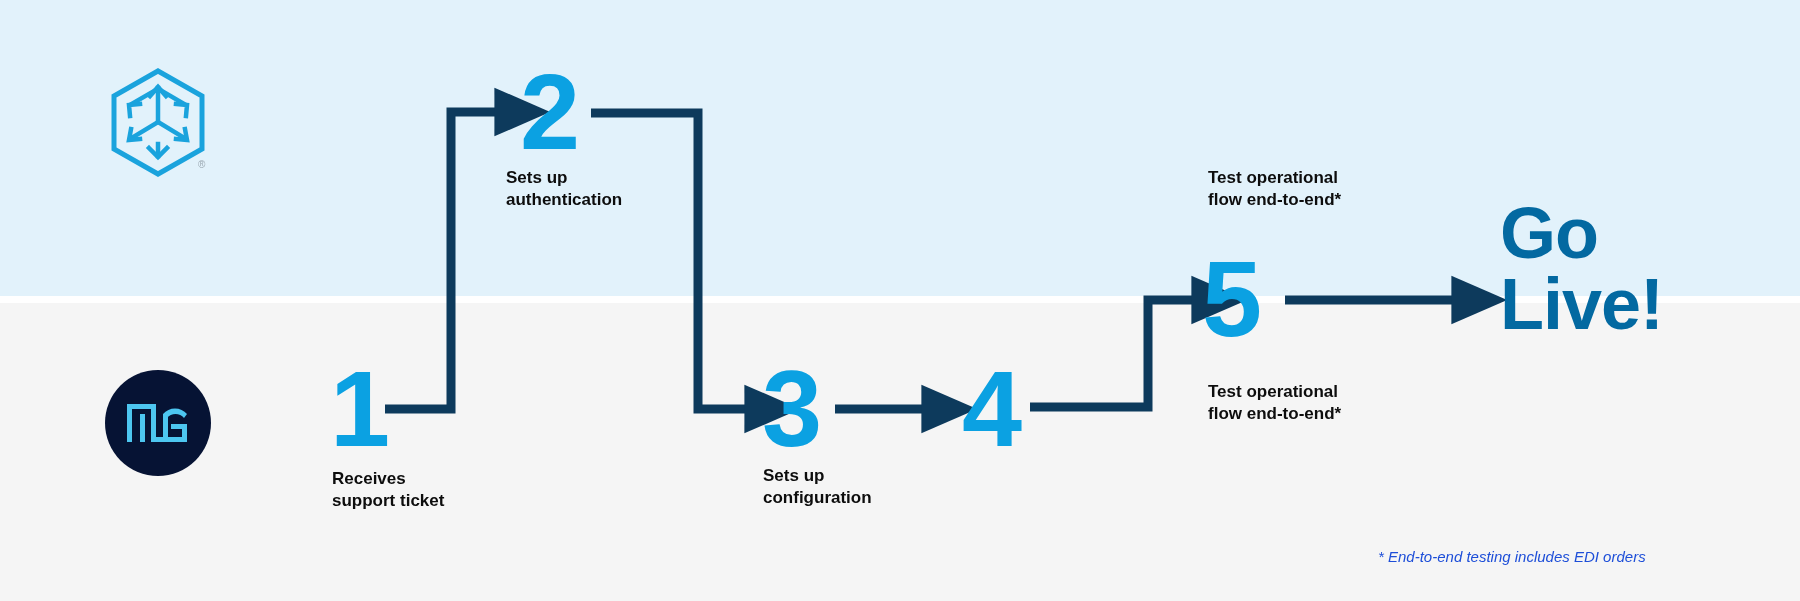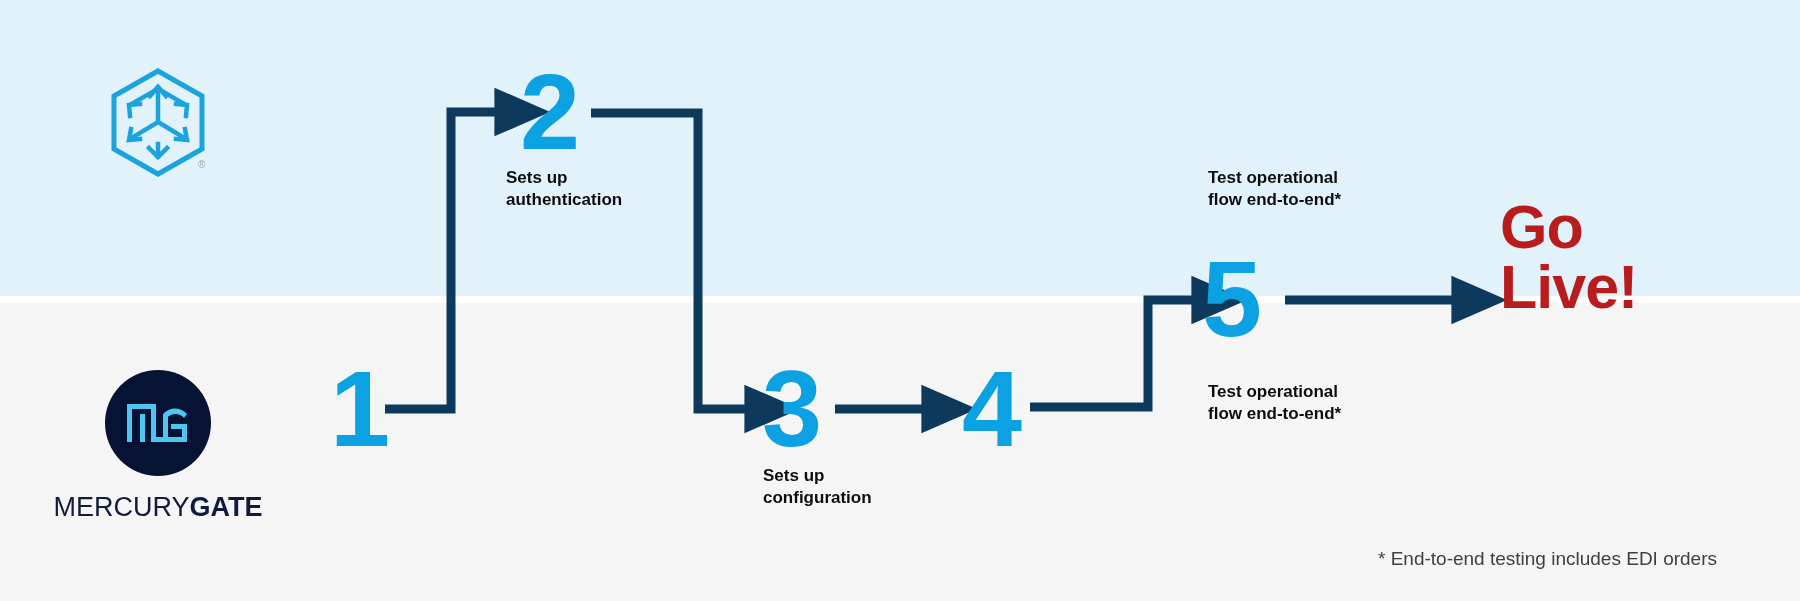--- a/index.html
+++ b/index.html
@@ -92,37 +92,38 @@
     font-size: 17px;
     line-height: 1.28;
     font-family: "Liberation Sans", sans-serif;
     white-space: pre-line;
   }
   
   #go-live {
     position: absolute;
     left: 1500px;
     top: 198px;
-    color: #b91c1c;
-    font-weight: bold;
-    font-size: 61px;
+    color: #0369a1;
+    font-weight: bold;
+    font-size: 72px;
     line-height: 0.98;
     font-family: "Liberation Sans", sans-serif;
     white-space: pre-line;
     letter-spacing: -1px;
   }
   
   #footnote {
     position: absolute;
     left: 1378px;
     top: 548px;
-    color: #404040;
-    font-size: 19px;
+    color: #1d4ed8;
+    font-size: 15px;
     font-family: "Liberation Sans", sans-serif;
     white-space: nowrap;
+    font-style: italic;
   }
 </style>
 </head>
 <body>
 
 <div id="canvas">
 
   <div class="band-top"></div>
   <div class="band-bottom"></div>
 
@@ -192,26 +193,25 @@
           <rect x="26" y="6" width="5" height="38"></rect>
 
           <rect x="26" y="39" width="36" height="5"></rect>
           <rect x="46" y="26" width="16" height="5"></rect>
           <rect x="57" y="26" width="5" height="16"></rect>
           <path d="M62,16 A16,16 0 0 0 38,16 L42,20 A11,11 0 0 1 59,20 Z"></path>
           <rect x="38" y="16" width="5" height="24"></rect>
         </g>
       </svg>
     </div>
-    <div class="mg-wordmark">
-      <span class="light">MERCURY</span><span class="bold">GATE</span>
-    </div>
   </div>
 
   <div class="step-num" style="left:330px; top:355px;">1</div>
+  <div class="step-label" style="left:332px; top:468px;">Receives
+support ticket</div>
 
   <div class="step-num" style="left:520px; top:58px;">2</div>
   <div class="step-label" style="left:506px; top:167px;">Sets up
 authentication</div>
 
   <div class="step-num" style="left:762px; top:355px;">3</div>
   <div class="step-label" style="left:763px; top:465px;">Sets up
 configuration</div>
 
   <div class="step-num" style="left:962px; top:355px;">4</div>

